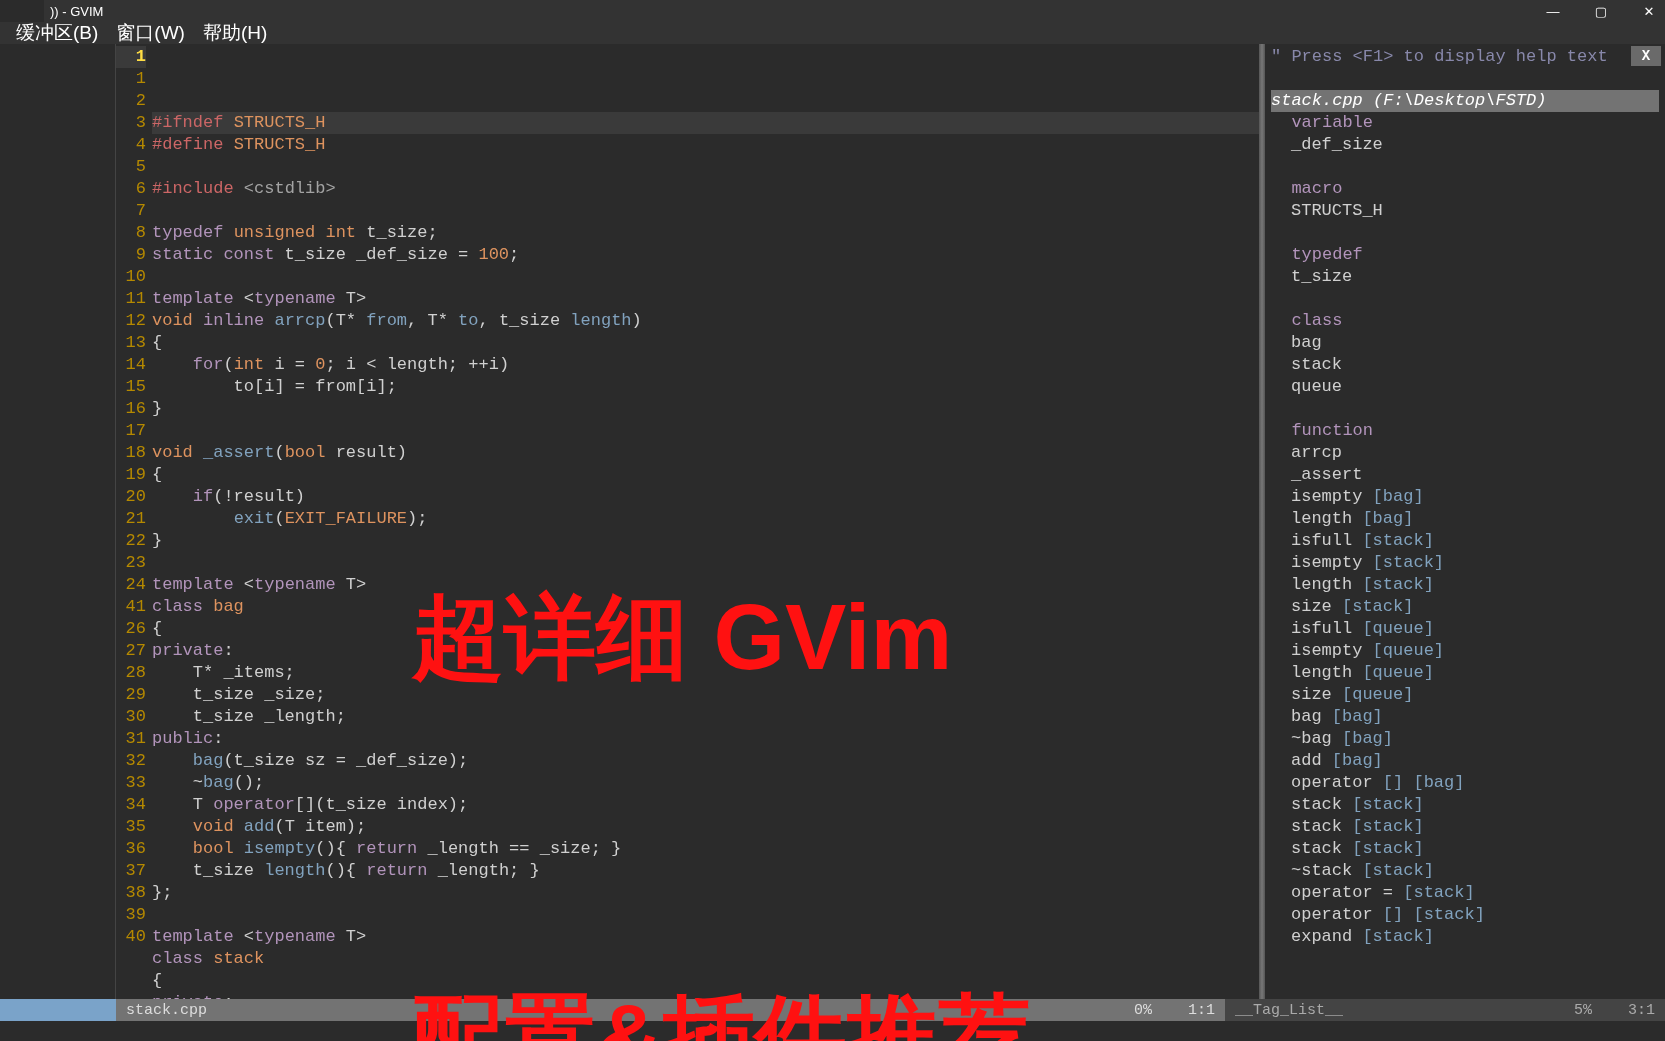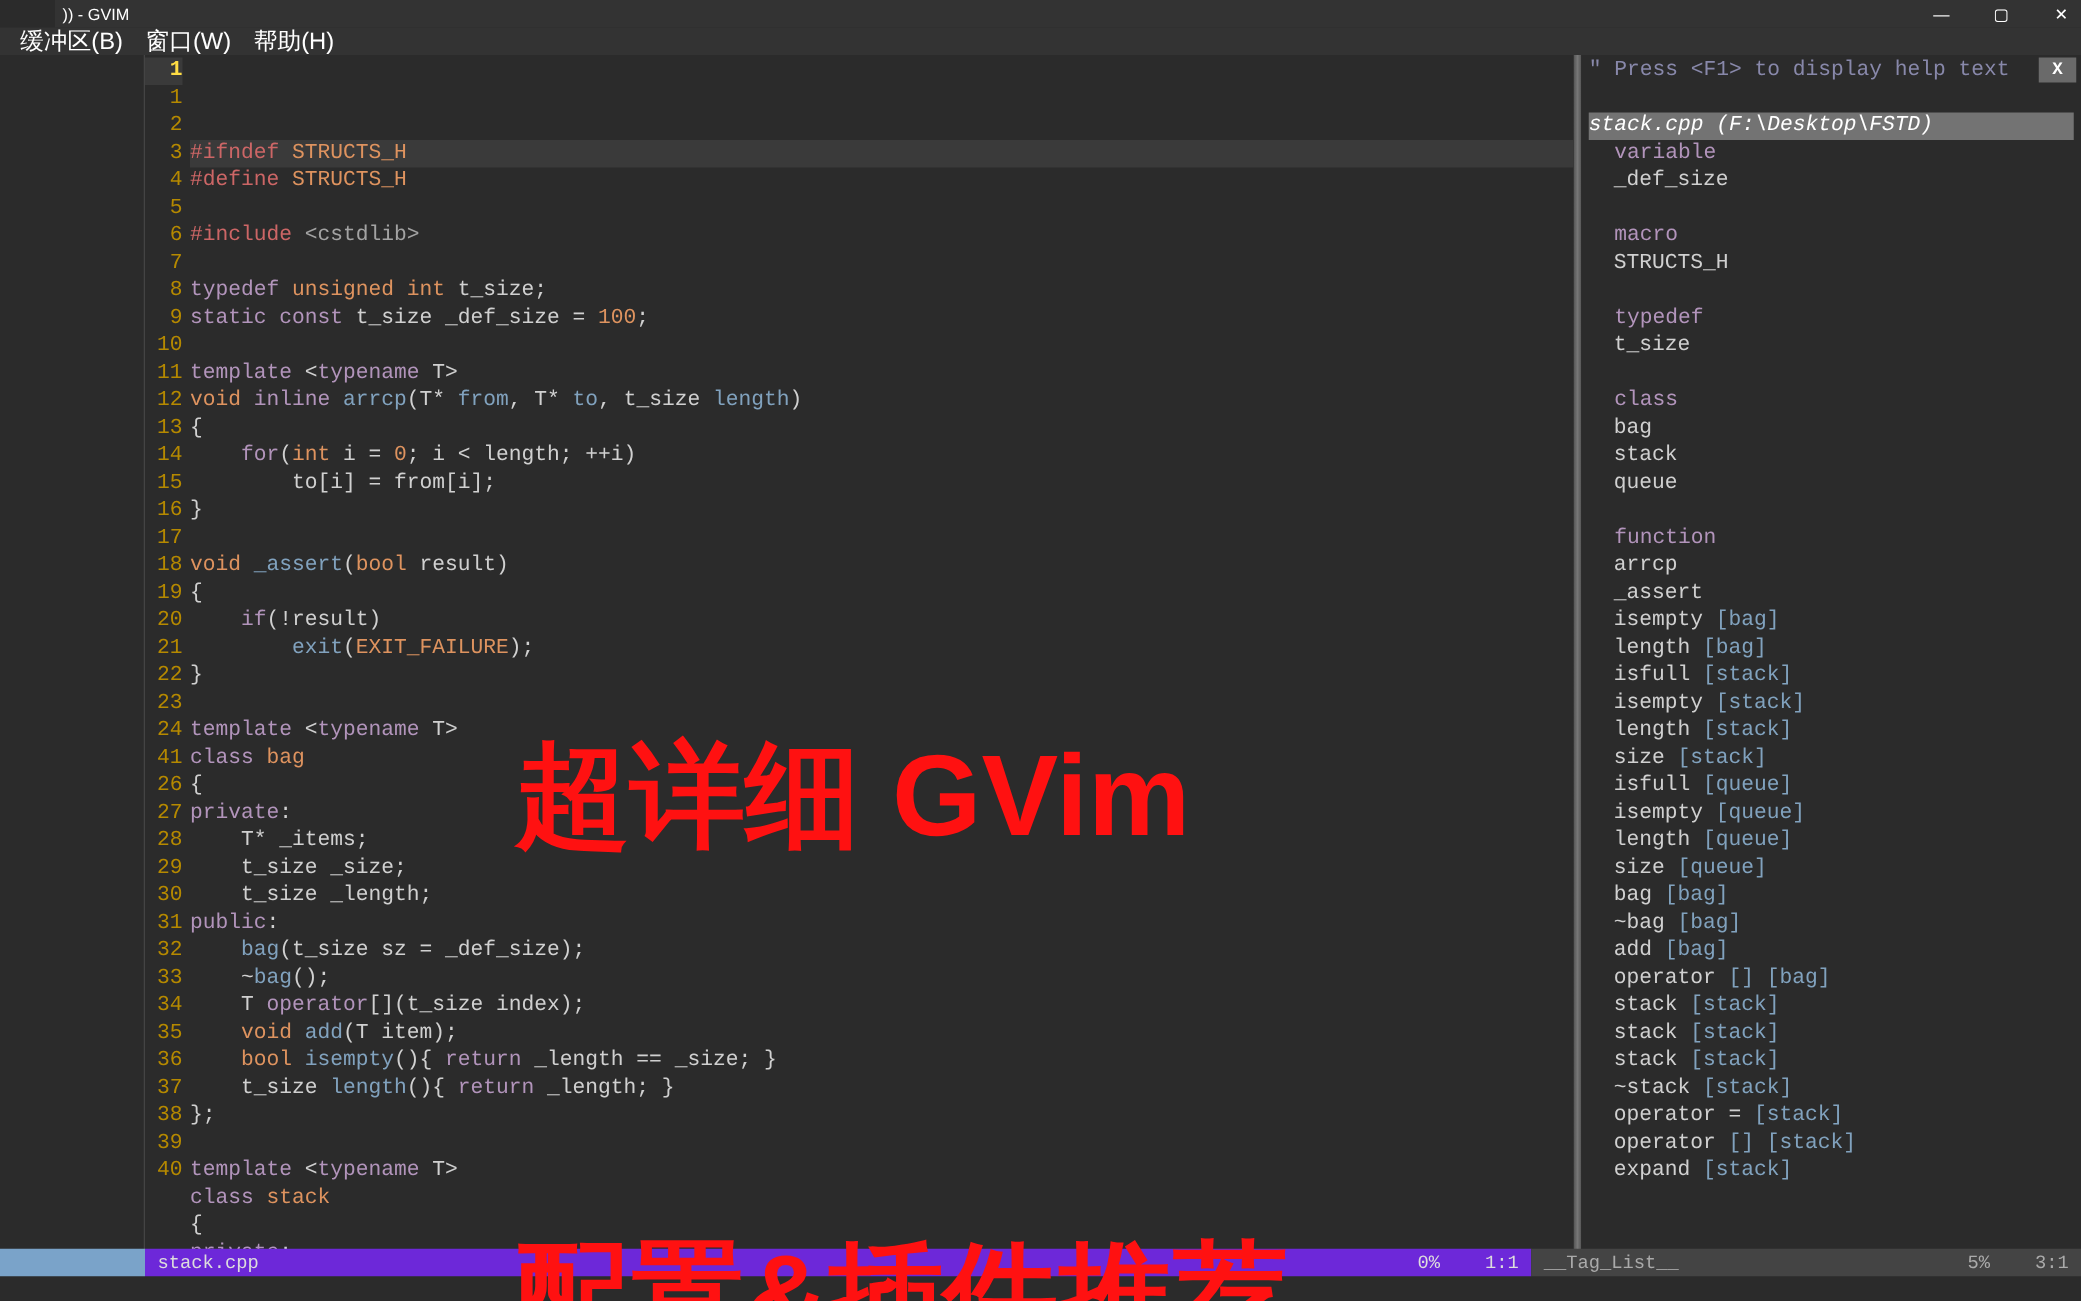--- a/index.html
+++ b/index.html
@@ -155,21 +155,21 @@
   display: flex;
   align-items: center;
   padding: 0 10px;
 }
 .status-main {
   background: #7aa3c9;
   color: #2b2b2b;
   width: 116px;
 }
 .status-file {
-  background: #6d28d9;
+  background: #737373;
   color: #ddd;
   flex: 1;
   display: flex;
   justify-content: space-between;
 }
 .status-tag {
   background: #444;
   color: #aaa;
   width: 440px;
   display: flex;

